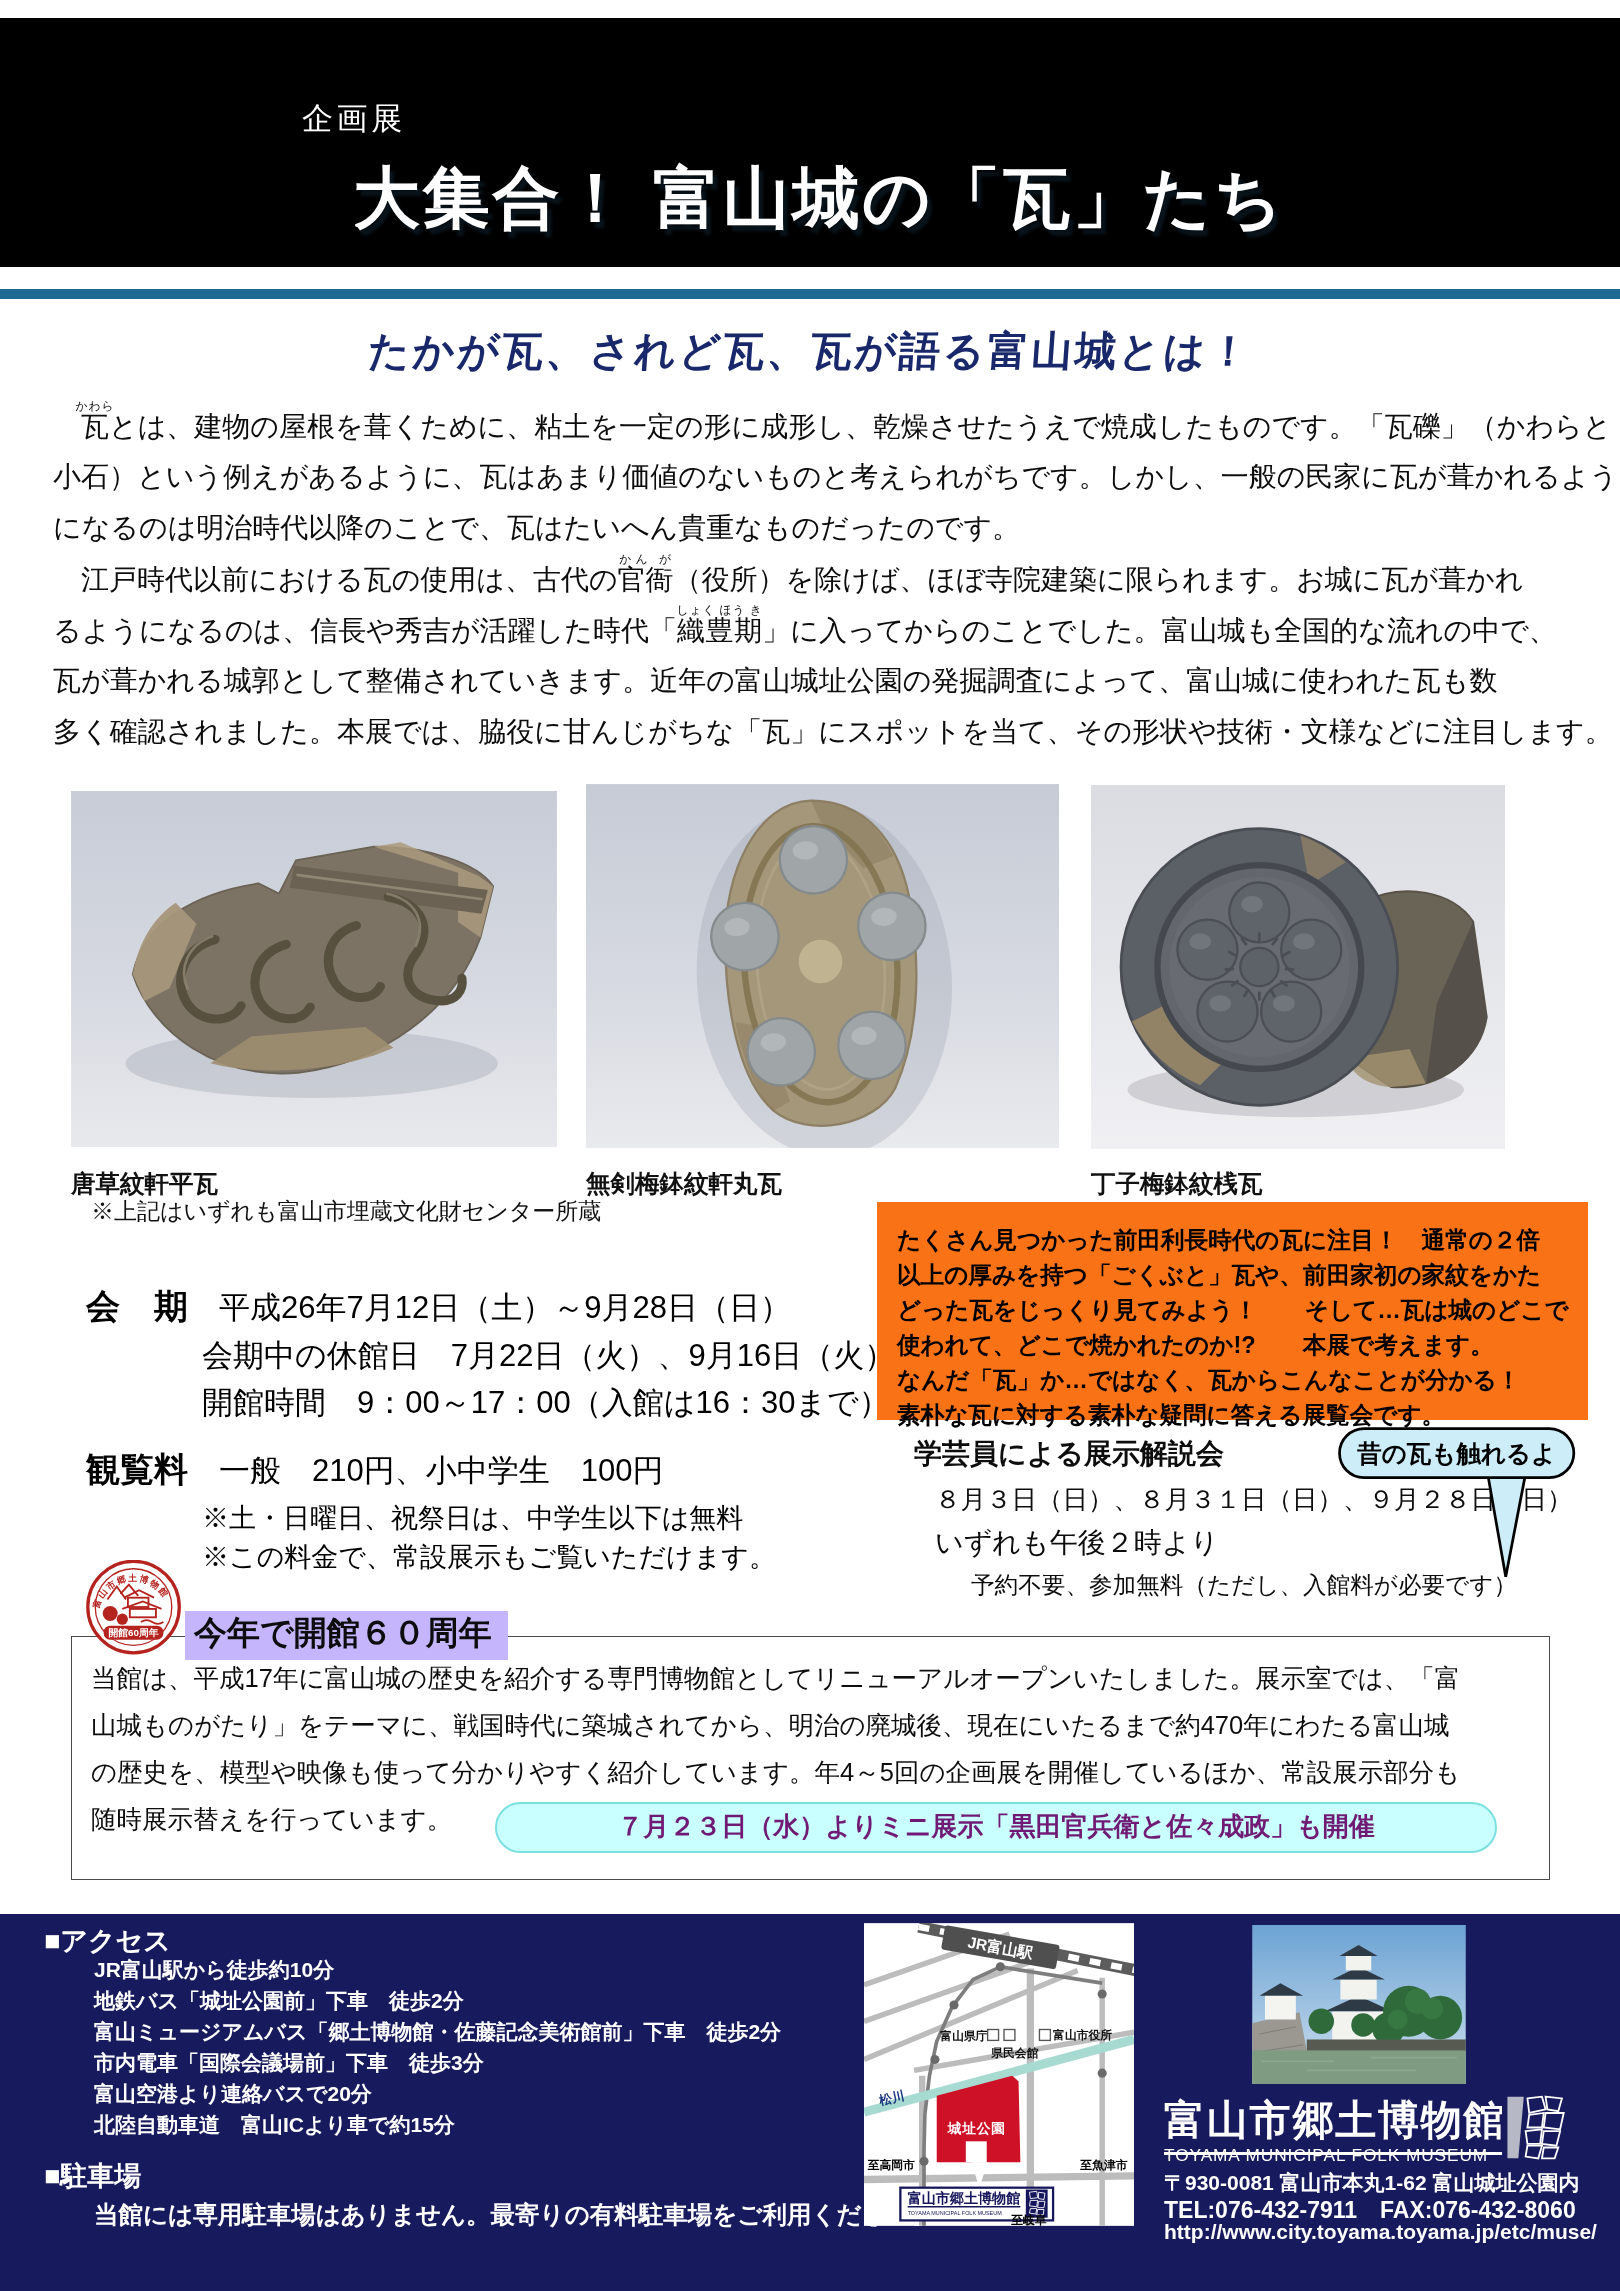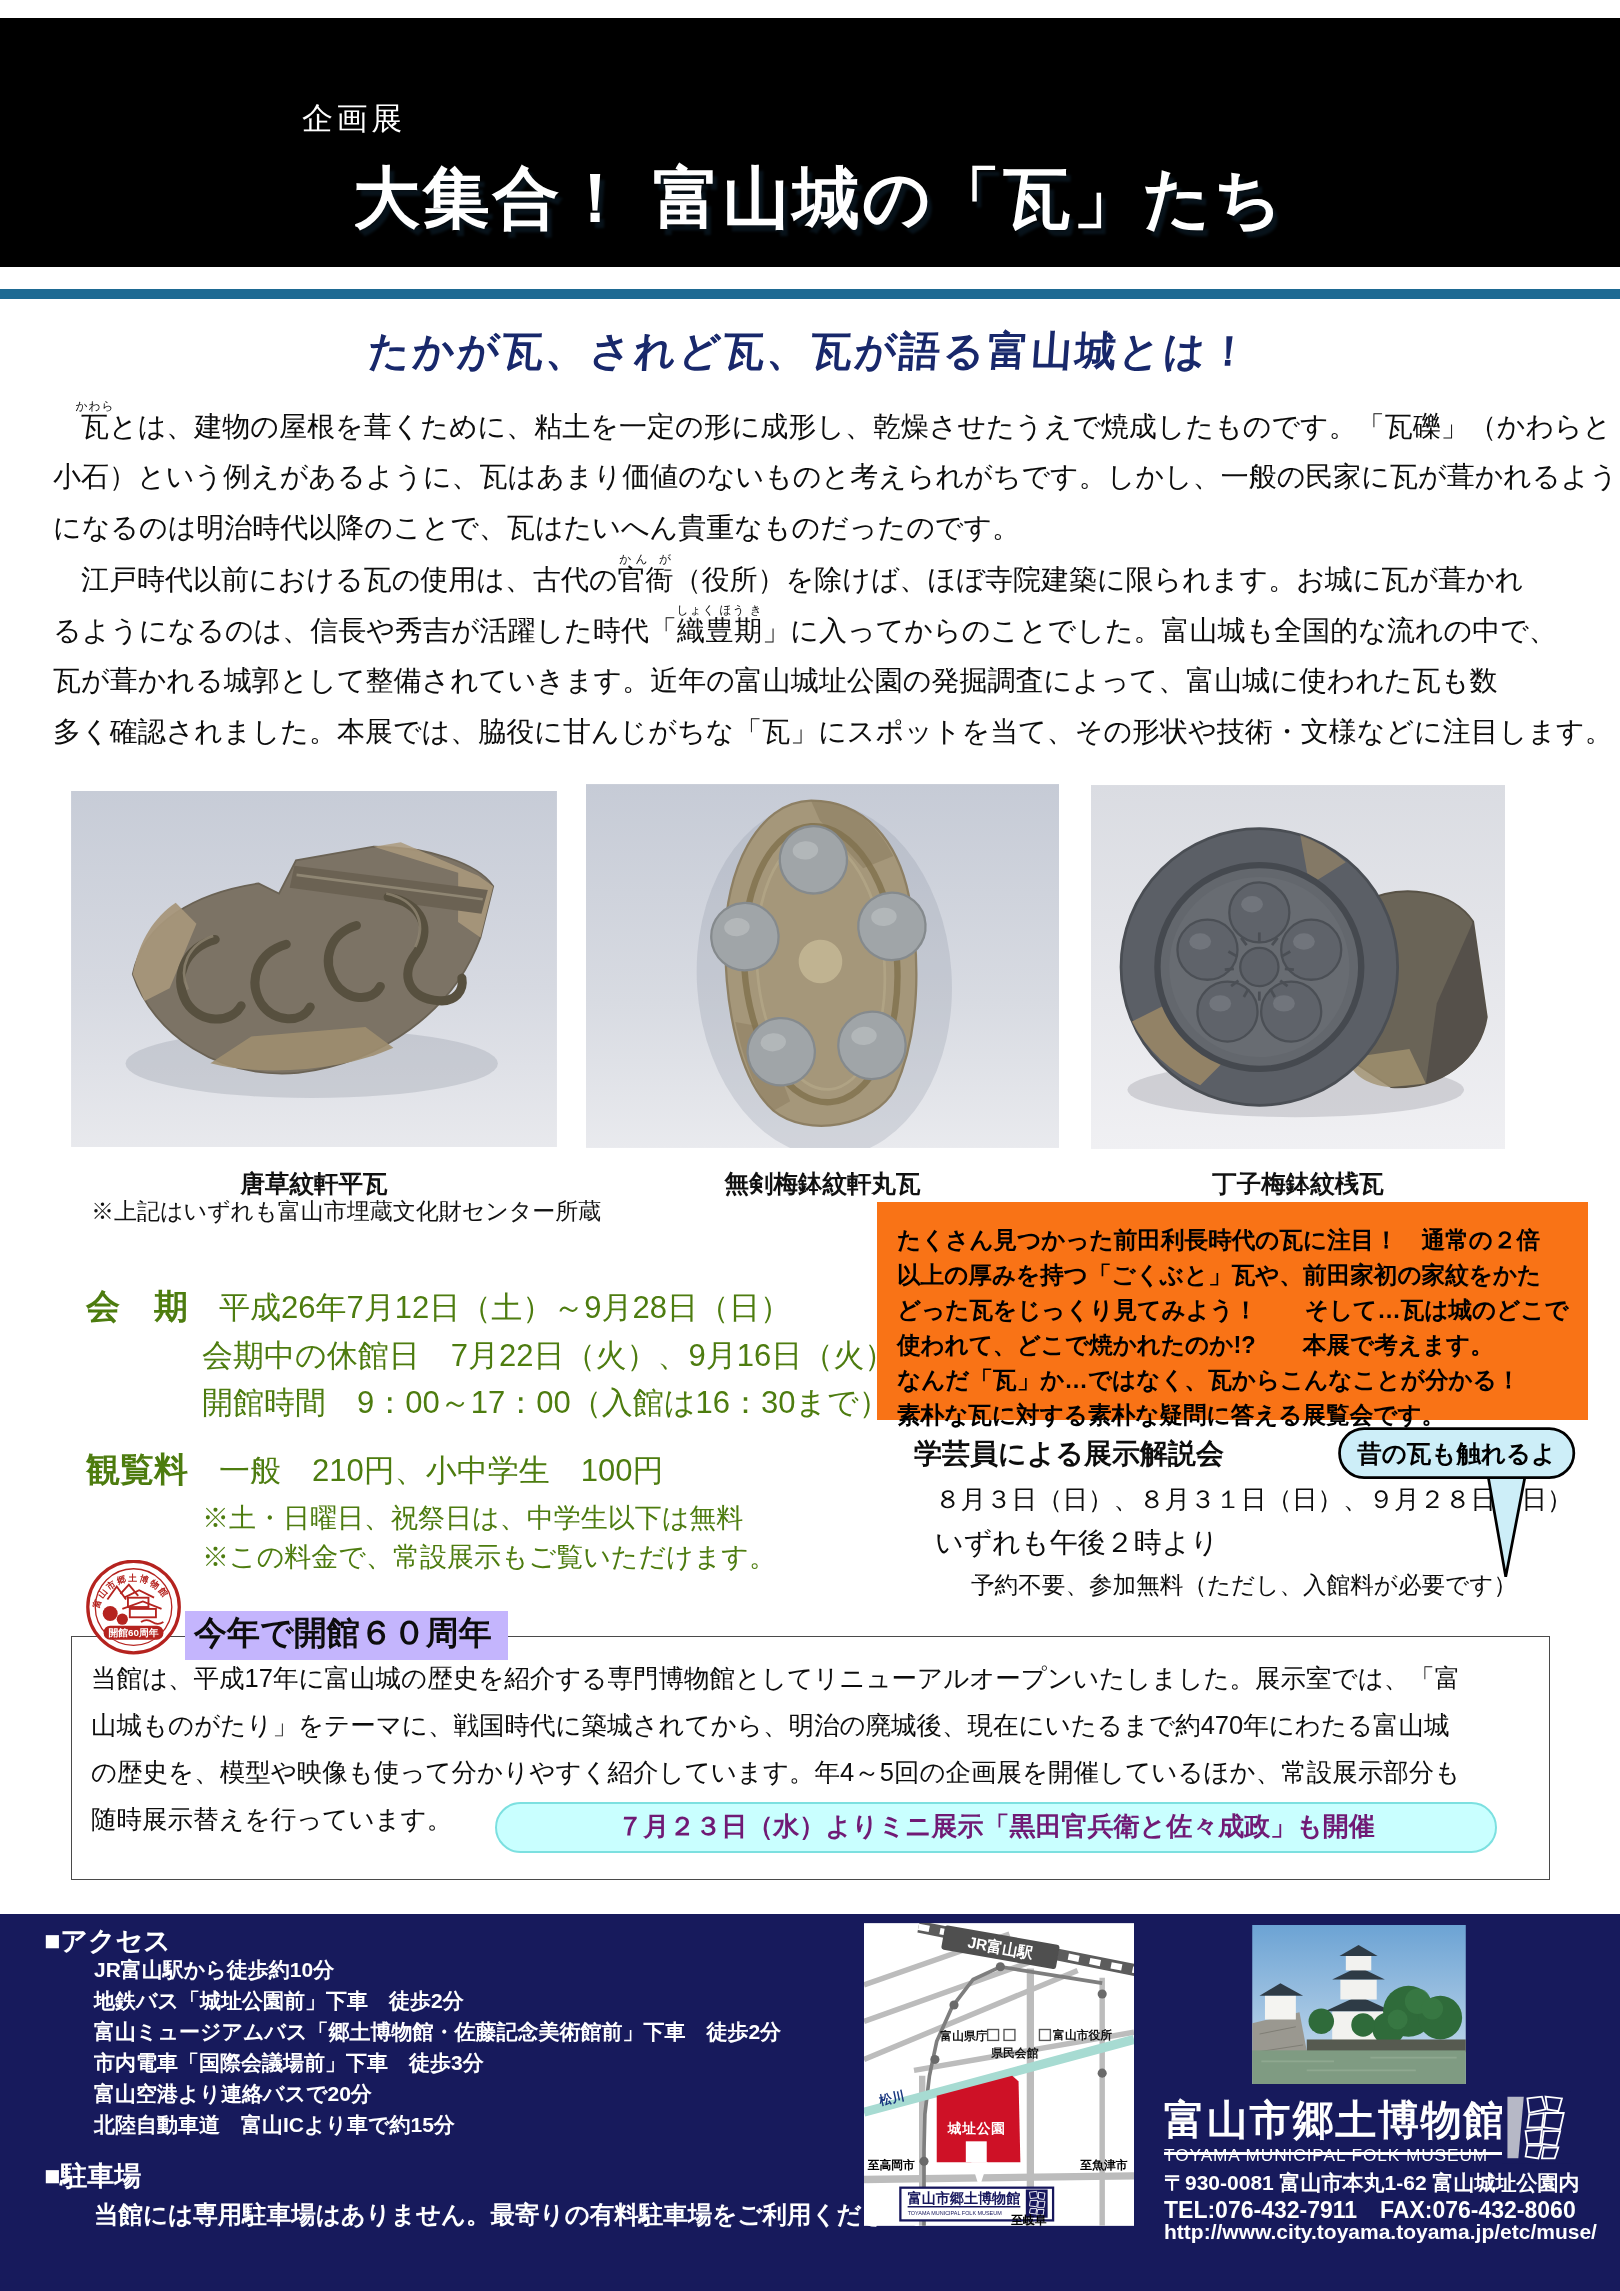--- a/index.html
+++ b/index.html
@@ -19,25 +19,25 @@
             letter-spacing:2.7px;transform:skewX(-4deg);}
 
   
   .intro{position:absolute;left:53px;top:400px;width:1536px;}
   .body-line{white-space:nowrap;height:51px;line-height:51px;font-size:28px;color:#0d0d0d;}
   ruby rt{font-size:11.8px;letter-spacing:0.9px;}
 
   
   .photo{position:absolute;}
   .photo svg{display:block;}
-  .cap{position:absolute;top:1167px;font-size:24.5px;font-weight:bold;text-align:center;color:#111;}
+  .cap{position:absolute;top:1167px;font-size:24.5px;font-weight:bold;color:#111;}
   .photo-note{position:absolute;left:91px;top:1196px;font-size:23px;color:#111;}
 
   
-  .sched-line{position:absolute;font-size:31px;white-space:nowrap;color:#4d7c0f;}
+  .sched-line{position:absolute;font-size:31px;white-space:nowrap;color:#000000;}
   .sched-label{font-weight:bold;font-size:34px;}
   .sched-note{font-size:27px;}
 
   
   .highlight-box{position:absolute;left:877px;top:1202px;width:711px;height:218px;background:#f97316;
                  box-sizing:border-box;padding:21px 20px;}
   .hl-line{font-size:23.6px;font-weight:bold;line-height:35px;white-space:nowrap;color:#000;}
 
   
   .talk-heading{position:absolute;left:914px;top:1435px;font-size:28px;font-weight:bold;white-space:nowrap;}

